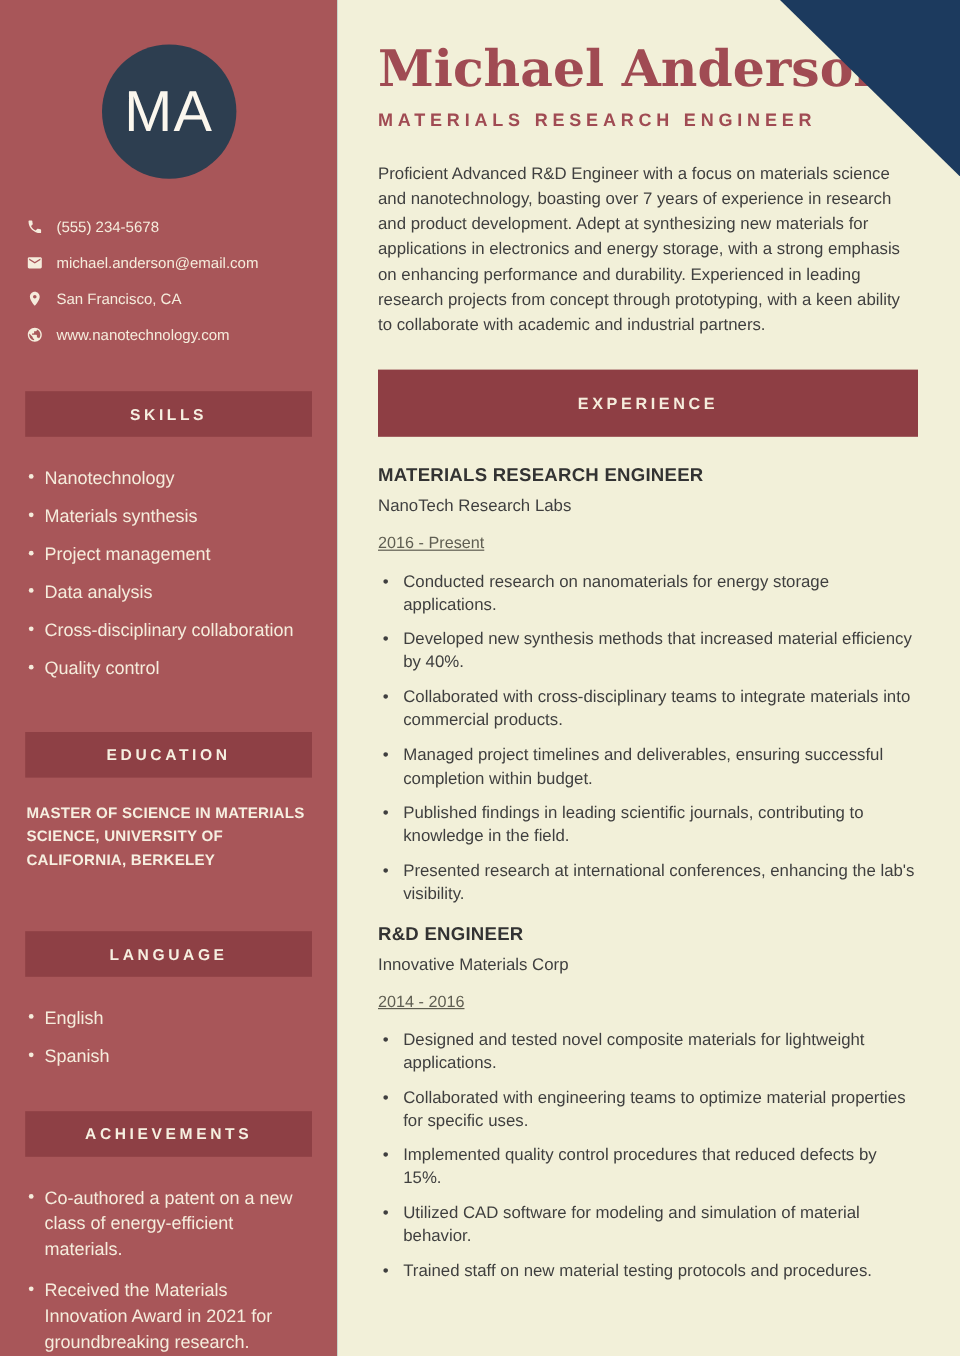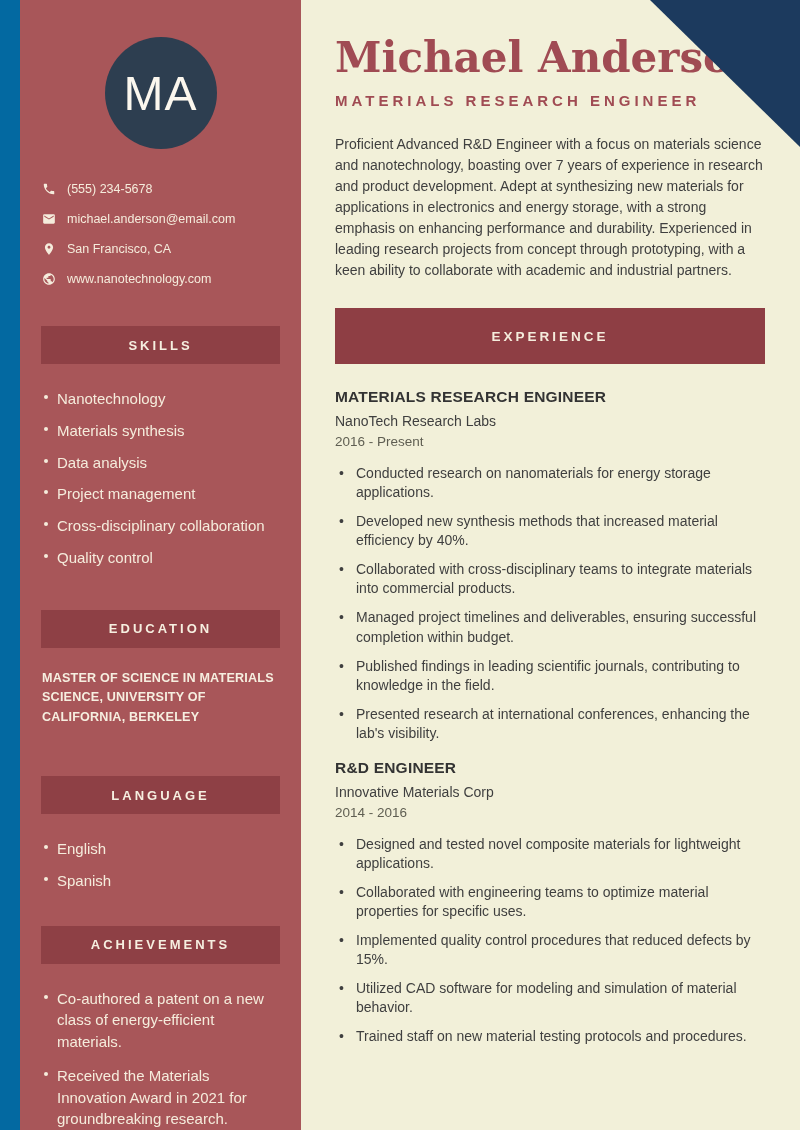--- a/index.html
+++ b/index.html
@@ -2,21 +2,20 @@
 <html><head>
 <meta charset="utf-8">
 <style>
   * { margin: 0; padding: 0; box-sizing: border-box; }
   html, body { width: 800px; }
   body { font-family: "Liberation Sans", sans-serif; }
   .page {
     width: 800px; height: 1130px;
     display: flex; overflow: hidden;
     background: #0369a1;
-    padding-left: 20px;
   }
 
   
   .sidebar {
     width: 281px; flex-shrink: 0;
     background: #a85659;
     color: #f5ecdc;
     padding-top: 37px;
   }
   .avatar {
@@ -128,23 +127,24 @@
     font-size: 15.5px; font-weight: 700;
     color: #333333;
     letter-spacing: 0.2px;
   }
   .company {
     margin-top: 7px;
     font-size: 14px;
     color: #3f3f3f;
   }
   .dates {
-    margin-top: 5px;
+    margin-top: 16px;
     font-size: 13.5px;
     color: #5f5e52;
+    text-decoration: underline;
   }
   .job-bullets {
     list-style: none;
     margin-top: 15px;
   }
   .job-bullets li {
     position: relative;
     padding-left: 21px;
     font-size: 14px;
     line-height: 1.36;
@@ -205,23 +205,23 @@
 
     <div class="side-band band-skills">
       <span>SKILLS</span>
     </div>
     <ul class="side-list">
 
         <li>Nanotechnology</li>
 
         <li>Materials synthesis</li>
 
+        <li>Project management</li>
+
         <li>Data analysis</li>
-
-        <li>Project management</li>
 
         <li>Cross-disciplinary collaboration</li>
 
         <li>Quality control</li>
       </ul>
 
     <div class="side-band band-education">
       <span>EDUCATION</span>
     </div>
     <div class="edu-text">MASTER OF SCIENCE IN MATERIALS SCIENCE, UNIVERSITY OF CALIFORNIA, BERKELEY</div>

